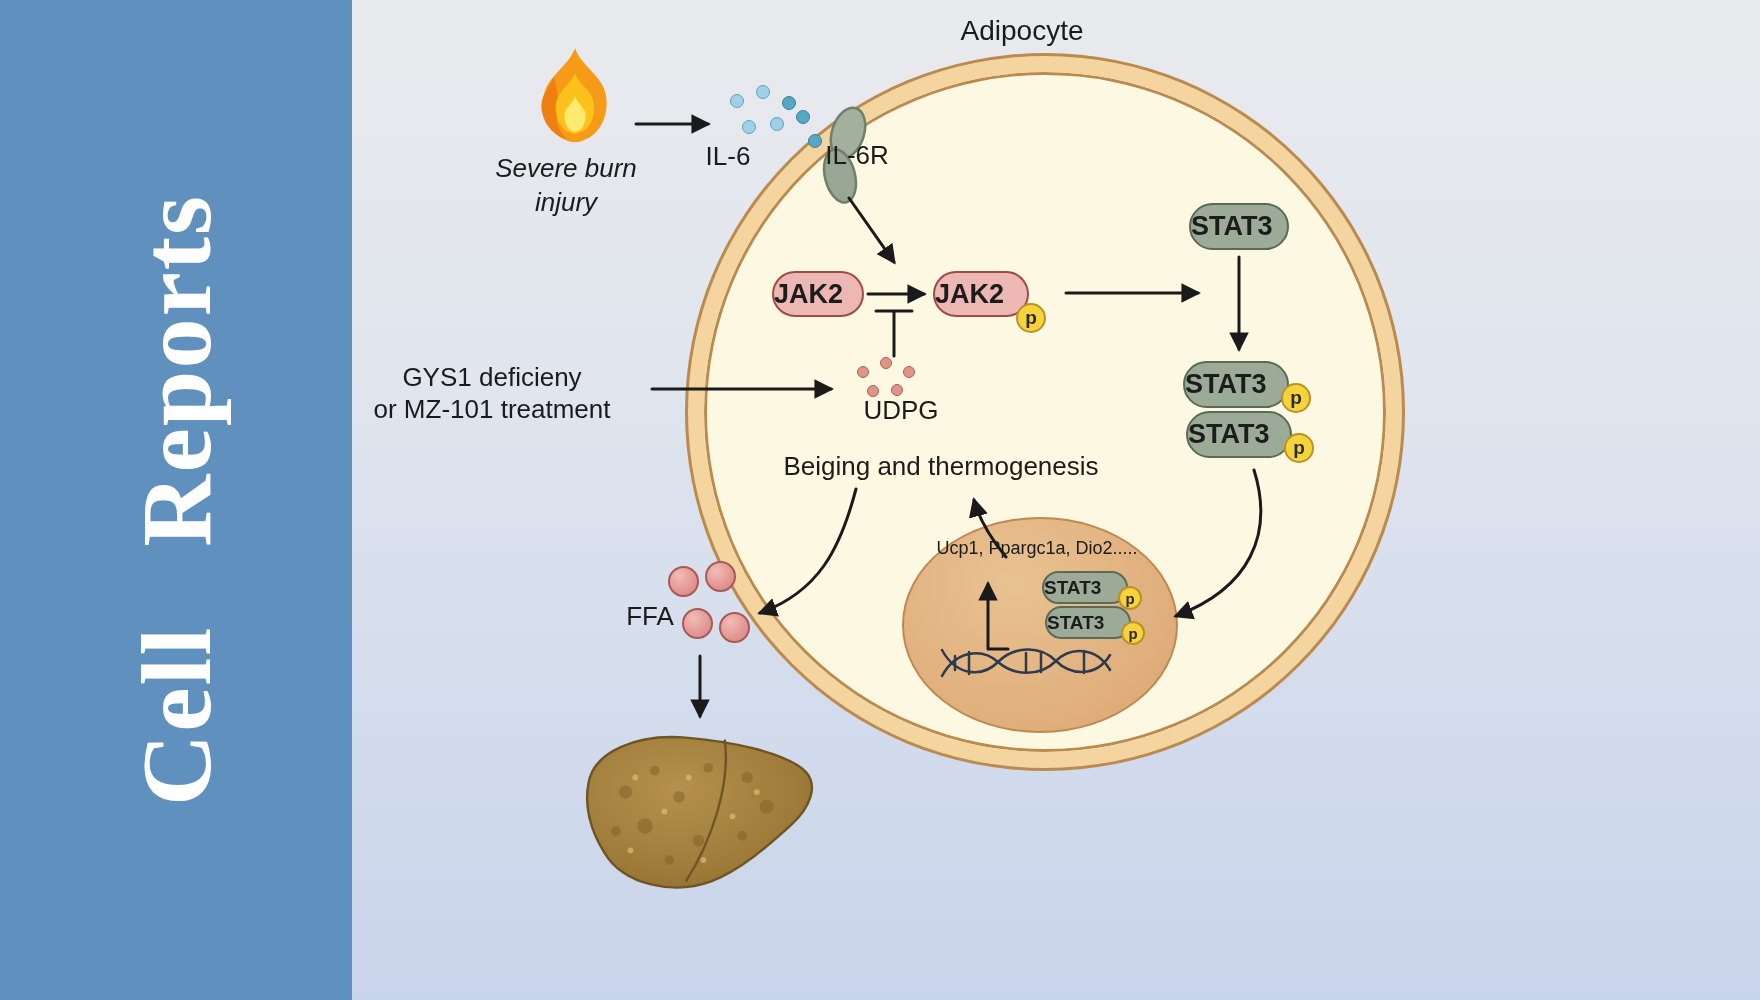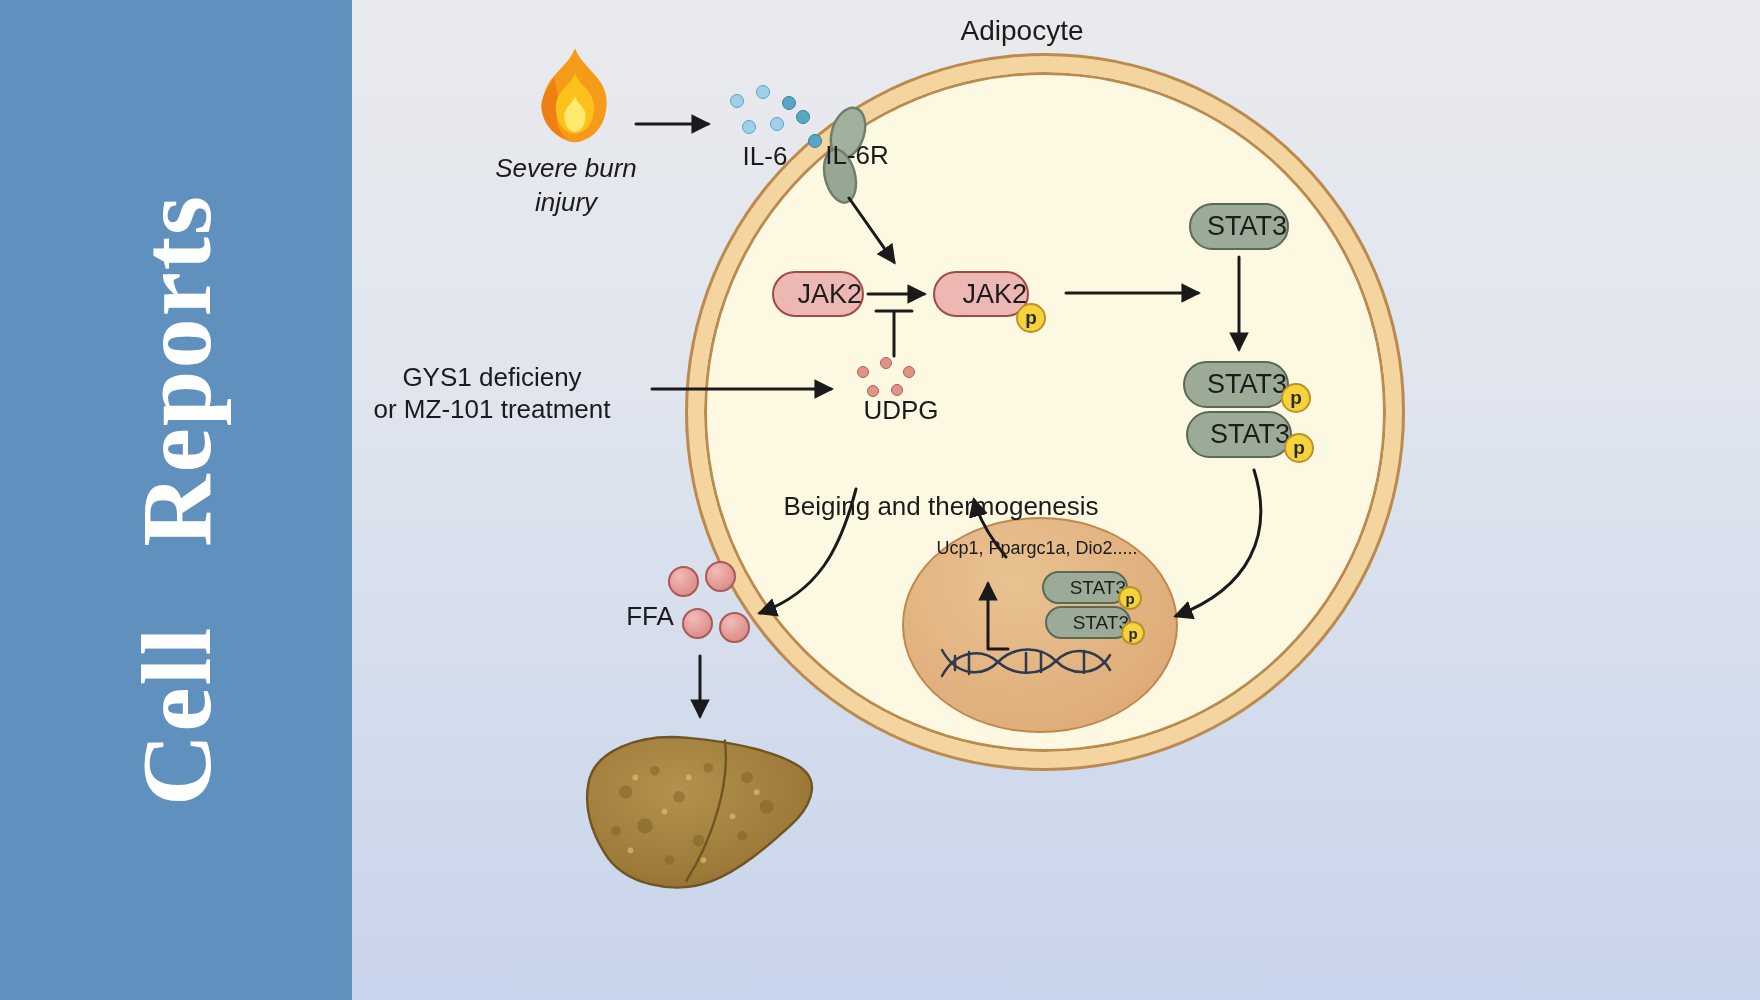--- a/index.html
+++ b/index.html
@@ -29,22 +29,22 @@
     border:2.5px solid #bf8850;box-sizing:border-box;z-index:2;
   }
   svg.layer{position:absolute;left:0;top:0;z-index:3;pointer-events:none;}
   .art{position:absolute;z-index:3;}
   
   .lbl{position:absolute;transform:translate(-50%,-50%);text-align:right;white-space:nowrap;
        font-size:26px;color:#1b1b1b;z-index:6;}
   .lbl.small{font-size:18px;}
   .lbl.title{font-size:28px;}
   
-  .pill{position:absolute;display:flex;align-items:center;justify-content:flex-end;
-        border-radius:24px;z-index:6;color:#1c1c1c;font-size:27px;font-weight:400;box-sizing:border-box;}
+  .pill{position:absolute;display:flex;align-items:center;justify-content:flex-start;
+        border-radius:24px;z-index:6;color:#1c1c1c;font-size:27px;font-weight:700;box-sizing:border-box;}
   .pill-pink{background:#edb7b3;border:2.5px solid #9e4b47;}
   .pill-green{background:#9cab98;border:2.5px solid #5a6a57;}
   .pill.nuc{font-size:19px;border-radius:17px;border-width:2px;}
   
   .pcircle{position:absolute;width:30px;height:30px;border-radius:50%;background:#f6d23b;
            border:2px solid #b8932a;display:flex;align-items:center;justify-content:center;
            font-size:19px;font-weight:700;color:#2a2a2a;z-index:7;box-sizing:border-box;}
   .pcircle.small{width:24px;height:24px;font-size:15px;}
   
   .dot{position:absolute;border-radius:50%;z-index:5;box-sizing:border-box;}
@@ -190,26 +190,26 @@
   <div class="pill pill-green nuc" style="left:1045px;top:606px;width:86px;height:33px;">
     <span>STAT3</span>
   </div>
   <div class="pcircle small" style="left:1121px;top:621px;">
     <span>p</span>
   </div>
 
   <div class="lbl title" style="left:1022px;top:31px;">Adipocyte</div>
   <div class="lbl" style="left:566px;top:168px;font-style:italic;">Severe burn</div>
   <div class="lbl" style="left:566px;top:202px;font-style:italic;">injury</div>
-  <div class="lbl" style="left:765px;top:156px;">IL-6</div>
+  <div class="lbl" style="left:728px;top:156px;">IL-6</div>
   <div class="lbl" style="left:848px;top:155px;margin-left:9px;">IL-6R</div>
   <div class="lbl" style="left:492px;top:377px;">GYS1 deficieny</div>
   <div class="lbl" style="left:492px;top:409px;">or MZ-101 treatment</div>
   <div class="lbl" style="left:901px;top:410px;">UDPG</div>
-  <div class="lbl" style="left:941px;top:466px;margin-top:40px;">Beiging and thermogenesis</div>
+  <div class="lbl" style="left:941px;top:466px;">Beiging and thermogenesis</div>
   <div class="lbl small" style="left:1037px;top:548px;">Ucp1, Ppargc1a, Dio2.....</div>
   <div class="lbl" style="left:650px;top:616px;">FFA</div>
 
   <aside class="journal-band">
     <div class="journal-title">Cell Reports</div>
   </aside>
 
 </div>
 
 </body></html>

